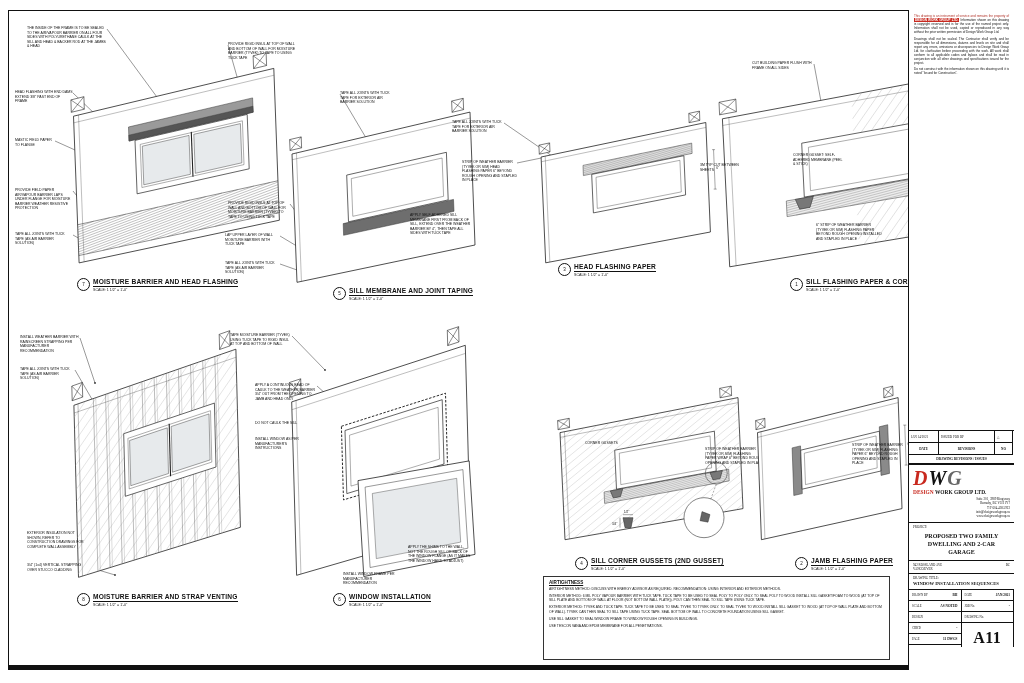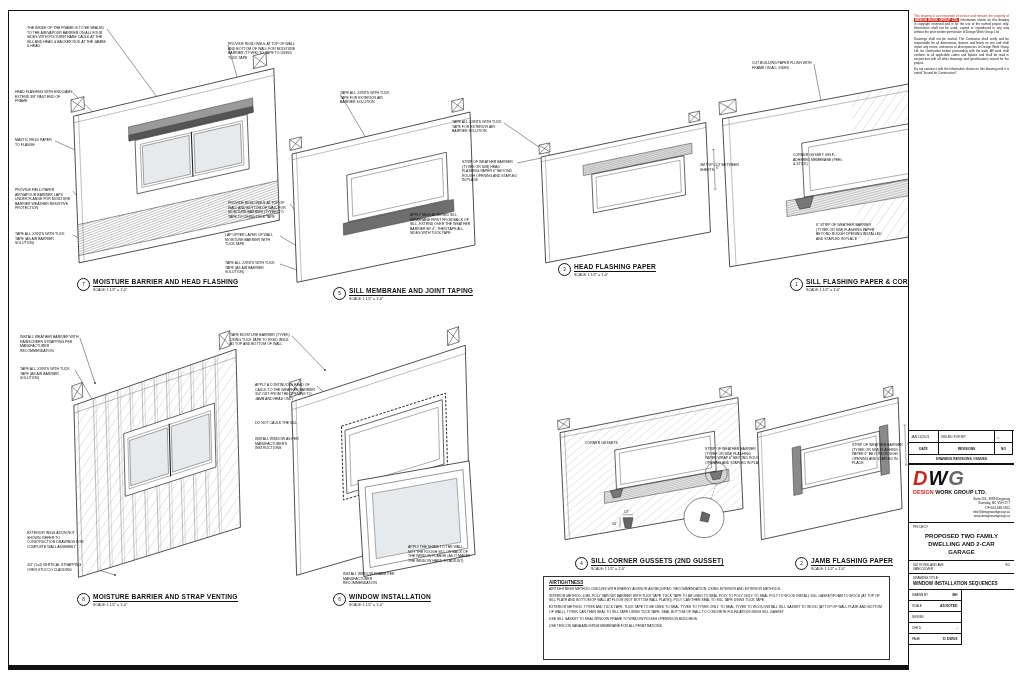--- a/index.html
+++ b/index.html
@@ -21,21 +21,21 @@
          padding:3px 5px;box-sizing:border-box;}
   .notes h4{margin:0 0 2px 0;font-size:4.6px;text-decoration:underline;}
   .notes p{margin:0 0 2.5px 0;font-size:3.4px;line-height:1.3;}
   
   .tb{position:absolute;left:908px;top:10px;width:106px;height:660px;border-left:1.2px solid #111;
       box-sizing:border-box;background:#fff;}
   .tb-disc{padding:4px 5px;font-size:3.1px;line-height:1.3;text-align:justify;}
   .tb-disc p{margin:0 0 2.5px 0;}
   .tb-disc .red{color:#b03026;}
   .tb-disc .brand{background:#c8281e;color:#fff;font-weight:bold;padding:0 1px;}
-  .tb-low{position:absolute;left:0;right:0;top:420px;bottom:0;border-top:1px solid #111;}
+  .tb-low{position:absolute;left:0;right:0;top:420px;bottom:0;border-top:1px solid #111;font-family:Liberation Serif, serif;}
   .revrow,.revhead{display:grid;grid-template-columns:30px 56px 18px;font-size:3.2px;}
   .revrow div,.revhead div{border-bottom:.7px solid #111;border-right:.7px solid #111;
       padding:1.5px 2px;min-height:8px;display:flex;align-items:center;}
   .revhead div{justify-content:center;font-weight:bold;}
   .revcap{font-size:3.4px;font-weight:bold;text-align:center;padding:2px 0;border-bottom:2.5px double #111;}
   .logo{line-height:1;padding:3px 4px 0 4px;}
   .logo .big{font-size:20px;font-weight:bold;font-style:italic;letter-spacing:1px;}
   .logo .d{color:#c8281e;} .logo .w{color:#111;} .logo .g{color:#666;}
   .company{font-size:5.4px;font-weight:bold;padding:1px 4px 2px 4px;}
   .company .red{color:#c8281e;}
@@ -609,16 +609,31 @@
             </div>
             <div class="frow">
               <span>CHK'D</span>
               <span class="v">-</span>
             </div>
             <div class="frow">
               <span>PAGE</span>
               <span class="v">11 DWGS</span>
             </div>
           </div>
+        <div class="fcol" id="fields-right">
+          <div class="frow">
+              <span>DATE</span>
+              <span class="v">JAN/2021</span>
+            </div>
+            <div class="frow">
+              <span>JOB No.</span>
+              <span class="v">-</span>
+            </div>
+            <div class="frow">
+              <span>DRAWING No.</span>
+              <span class="v"></span>
+            </div>
+            <div class="sheetnum">A11</div>
+        </div>
       </div>
     </div>
   </div>
 </div>
 
 </body></html>

